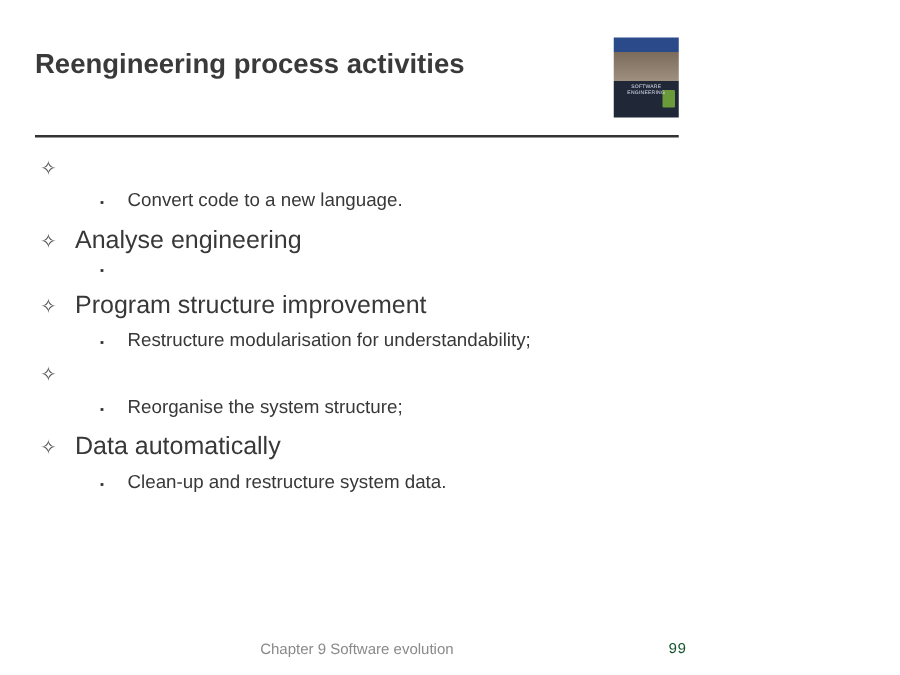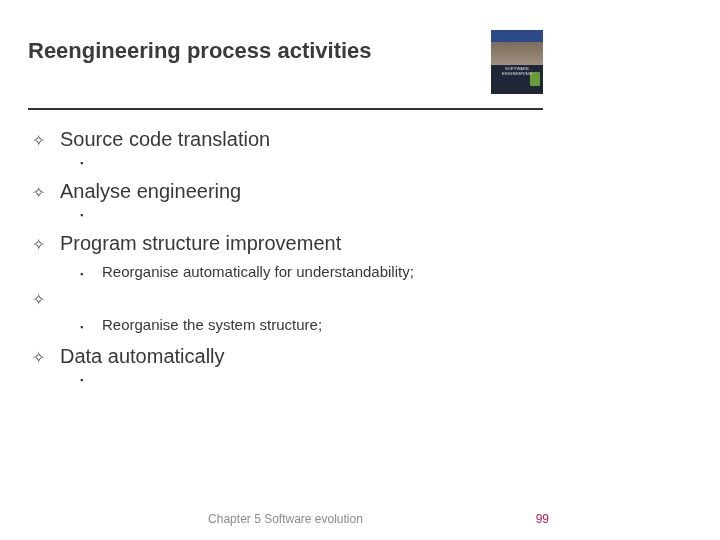--- a/index.html
+++ b/index.html
@@ -98,86 +98,88 @@
     display: flex;
     justify-content: center;
     font-size: 12px;
     color: #8a8a8a;
   }
   .pagenum {
     position: absolute;
     right: 22px;
     bottom: 14px;
     font-size: 12px;
-    color: #be185d;
+    color: #14532d;
+    font-family: Liberation Mono, monospace;
   }
 </style>
 </head>
 <body>
 
 <div class="slide">
 
   <div class="header">
     <h1 class="title">Reengineering process activities</h1>
     <div class="thumb"></div>
   </div>
 
   <hr class="rule">
 
   <div class="content">
 
     <div class="item">
       <div class="lvl1">
         <span class="bullet">✧</span>
-        <span>Source code translation</span>
       </div>
       <div class="lvl2">
         <span class="bullet">▪</span>
+        <span>Convert code to a new language.</span>
       </div>
     </div>
 
     <div class="item">
       <div class="lvl1">
         <span class="bullet">✧</span>
         <span>Analyse engineering</span>
       </div>
       <div class="lvl2">
         <span class="bullet">▪</span>
       </div>
     </div>
 
     <div class="item">
       <div class="lvl1">
         <span class="bullet">✧</span>
         <span>Program structure improvement</span>
       </div>
       <div class="lvl2">
         <span class="bullet">▪</span>
-        <span>Reorganise automatically for understandability;</span>
+        <span>Restructure modularisation for understandability;</span>
       </div>
     </div>
 
     <div class="item">
       <div class="lvl1">
         <span class="bullet">✧</span>
       </div>
       <div class="lvl2">
         <span class="bullet">▪</span>
         <span>Reorganise the system structure;</span>
       </div>
     </div>
 
     <div class="item">
       <div class="lvl1">
         <span class="bullet">✧</span>
         <span>Data automatically</span>
       </div>
       <div class="lvl2">
         <span class="bullet">▪</span>
+        <span>Clean-up and restructure system data.</span>
       </div>
     </div>
 
   </div>
 
-  <div class="footer">Chapter 5 Software evolution</div>
+  <div class="footer">Chapter 9 Software evolution</div>
   <div class="pagenum">99</div>
 
 </div>
 
 </body></html>

